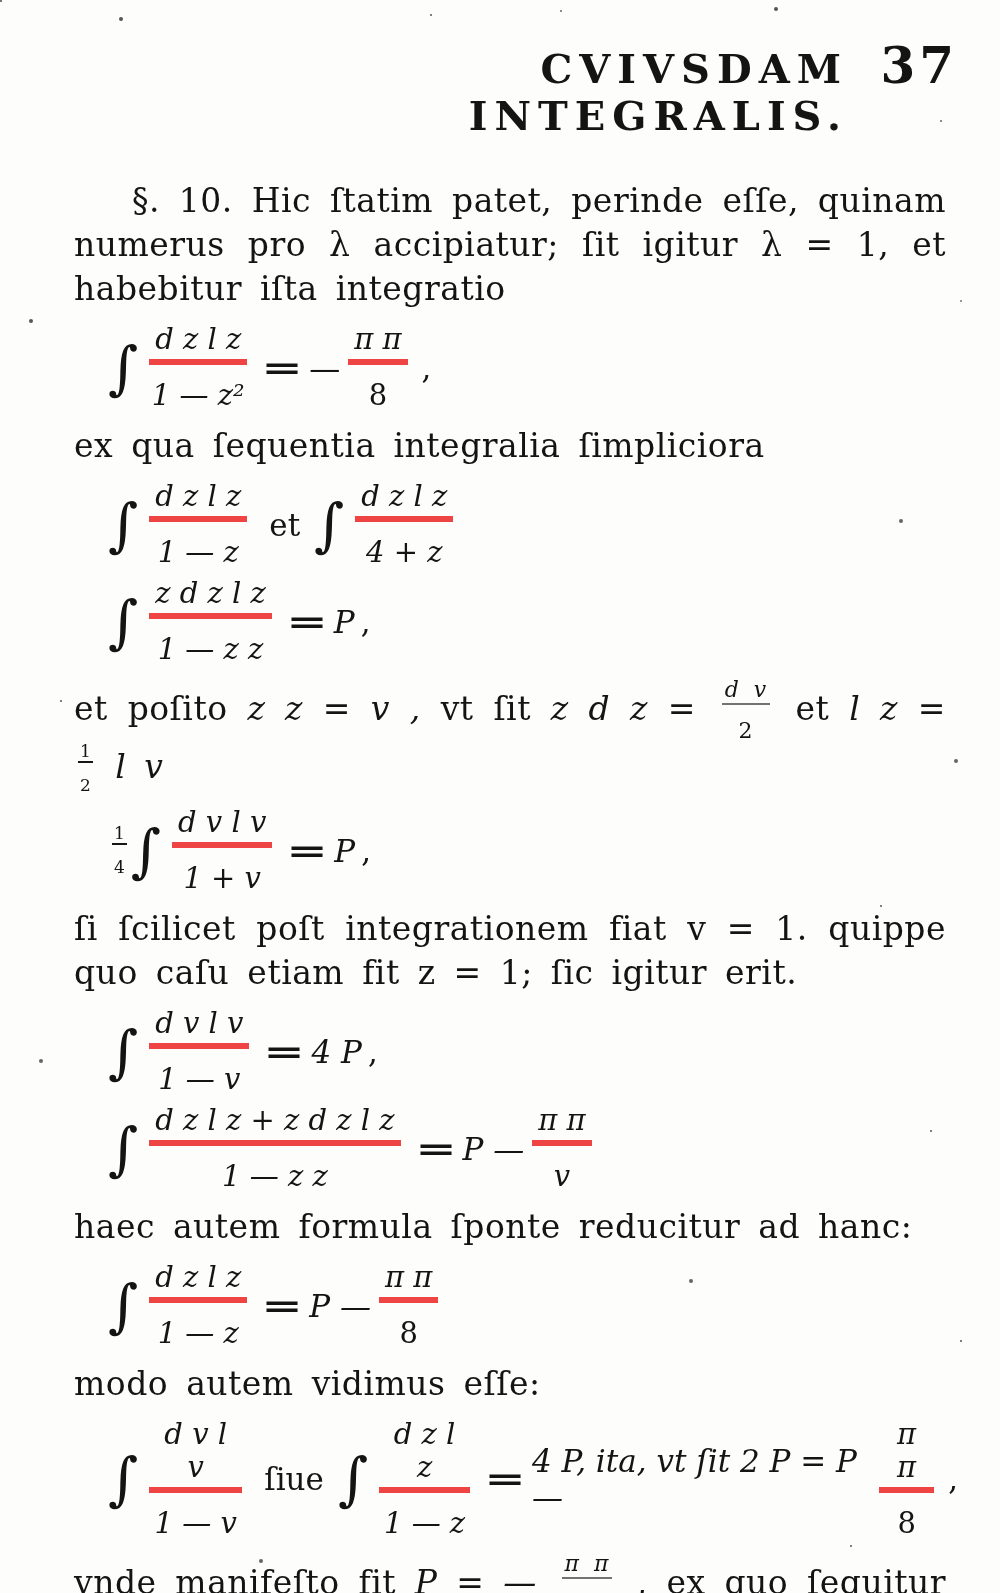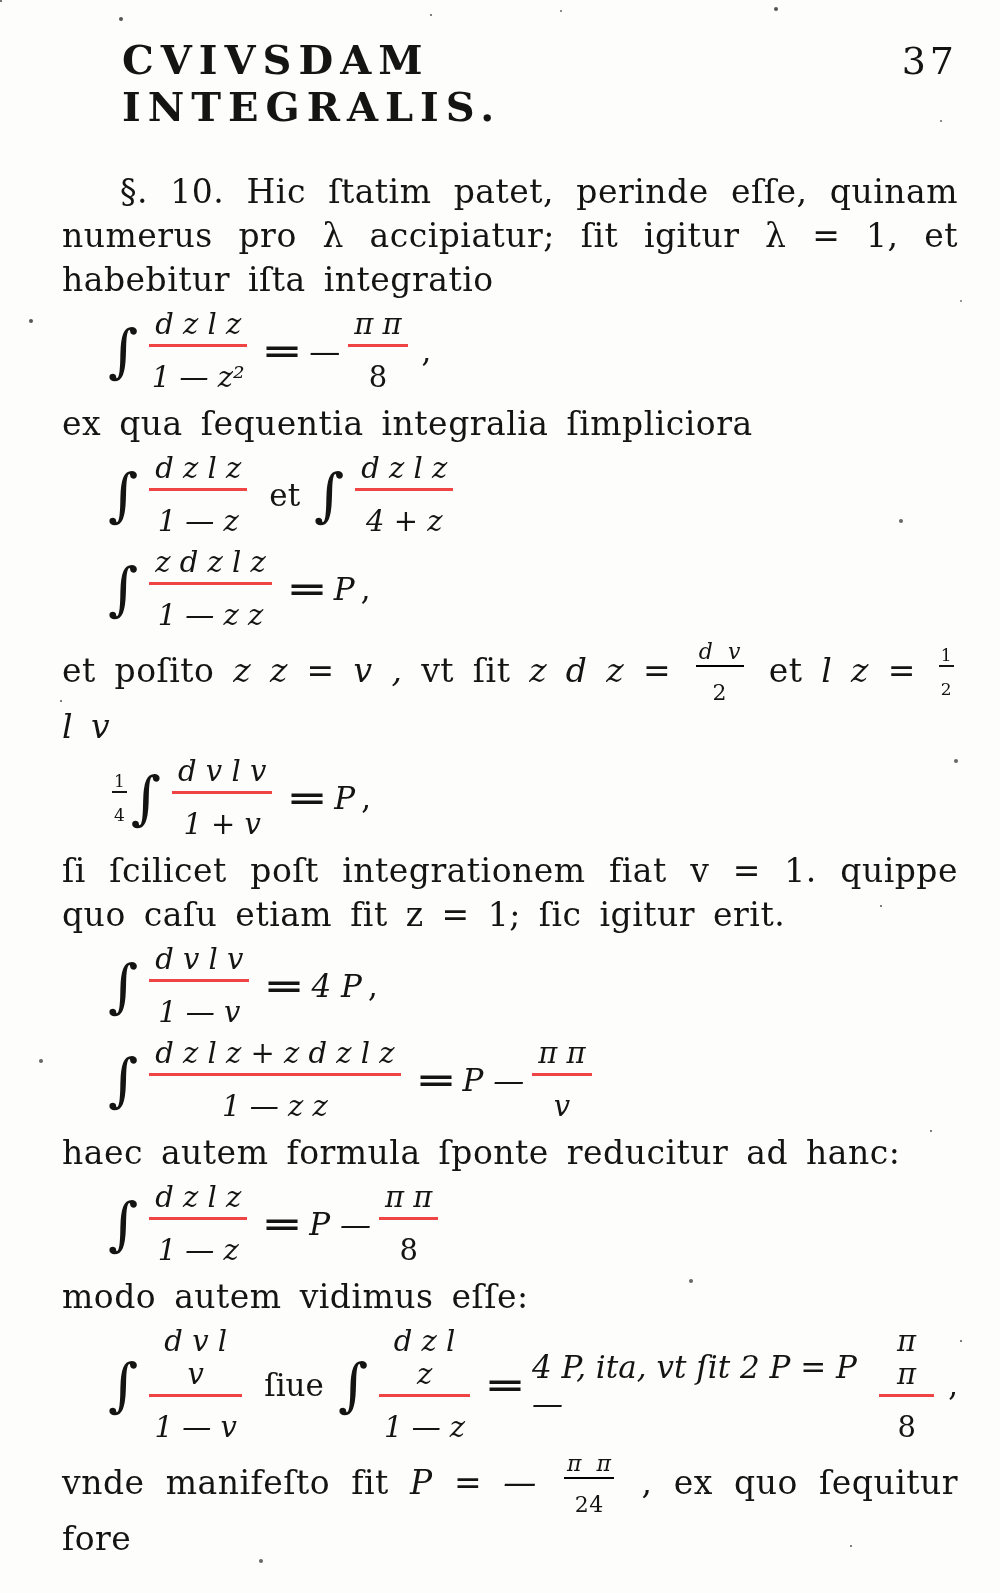--- a/index.html
+++ b/index.html
@@ -16,42 +16,42 @@
   }
   
   .speckles{position:absolute;left:0;top:0;width:2px;height:2px;background:#444;border-radius:50%;
     box-shadow: 120px 18px 0 1px #555, 560px 10px 0 0 #666, 775px 8px 0 1px #555,
       940px 120px 0 0 #666, 30px 320px 0 1px #555, 960px 300px 0 0 #777,
       900px 520px 0 1px #666, 60px 700px 0 0 #555, 955px 760px 0 1px #666,
       880px 905px 0 0 #555, 40px 1060px 0 1px #666, 930px 1130px 0 0 #555,
       690px 1280px 0 1px #666, 960px 1340px 0 0 #555, 260px 1560px 0 1px #666,
       850px 1545px 0 0 #555, 430px 14px 0 0 #555;}
   .hdr{display:flex;align-items:baseline;margin:10px 0 40px 0;}
-  .hdr .title{flex:1;text-align:left;font-size:40px;font-weight:bold;
+  .hdr .title{flex:1;text-align:right;font-size:40px;font-weight:bold;
     letter-spacing:7px;word-spacing:42px;padding-left:60px;}
-  .hdr .pnum{width:110px;text-align:right;font-size:38px;font-weight:normal;letter-spacing:4px;}
+  .hdr .pnum{width:110px;text-align:right;font-size:50px;font-weight:bold;letter-spacing:4px;}
   p.body{
-    font-size:33px;line-height:44px;margin:0;text-align:justify;
+    font-size:33px;line-height:44px;margin:12px;text-align:justify;
     word-spacing:7px;letter-spacing:0.5px;
   }
   p.indent{text-indent:58px;}
   .it{font-style:italic;}
   .formula{
     display:flex;align-items:center;flex-wrap:nowrap;
     margin:6px 0 8px 46px;font-size:31px;min-height:74px;
   }
   .int{font-size:58px;line-height:58px;margin-right:3px;font-style:italic;}
   .frac{display:inline-block;text-align:center;vertical-align:middle;margin:0 8px;font-size:29px;line-height:33px;}
-  .frac .num{display:block;border-bottom:3px solid #ef4444;padding:0 6px 3px;}
+  .frac .num{display:block;border-bottom:6px solid #ef4444;padding:0 6px 3px;}
   .frac .den{display:block;padding-top:14px;}
   .eq{display:inline-block;transform:scaleX(1.6);margin:0 14px;font-weight:bold;}
   .word{margin:0 14px;}
   .tail{margin-left:6px;}
   .frac.small{font-size:22px;line-height:24px;vertical-align:middle;margin:0 6px;}
-  .frac.small .num{border-bottom:2px solid #000000;padding:0 3px 1px;}
+  .frac.small .num{border-bottom:2px solid #737373;padding:0 3px 1px;}
   .frac.tiny{font-size:17px;line-height:17px;vertical-align:middle;margin:0 4px;}
   .frac.tiny .num{border-bottom:2px solid #161614;padding:0 2px 1px;}
   .lead{margin-right:4px;}
 </style>
 </head>
 <body>
 
 <div class="page">
   <span class="speckles"></span>
 

